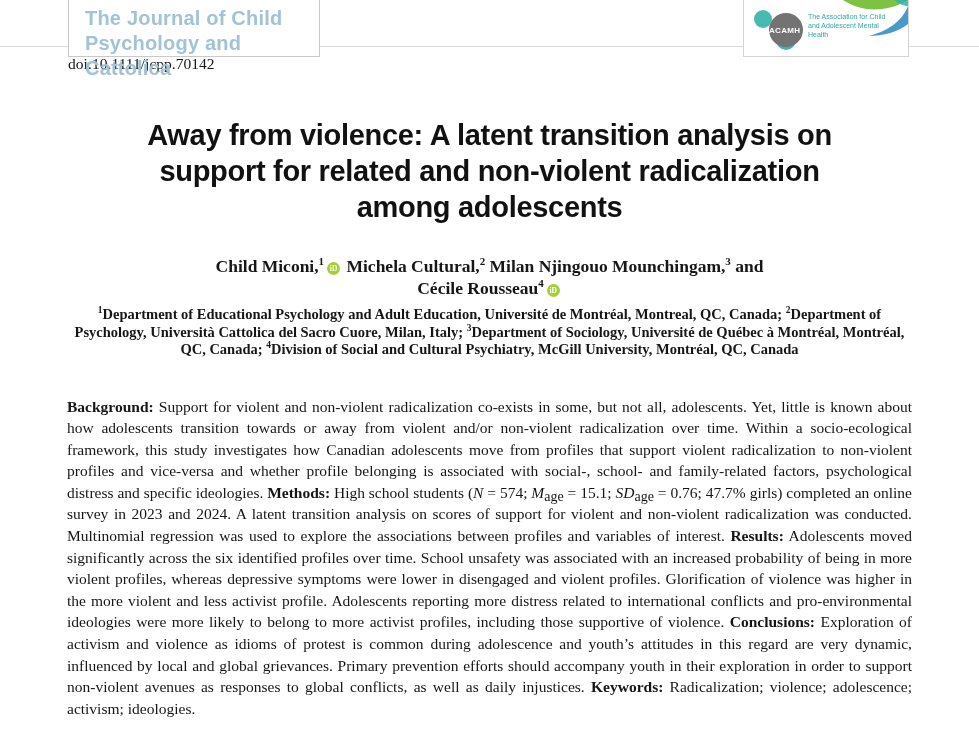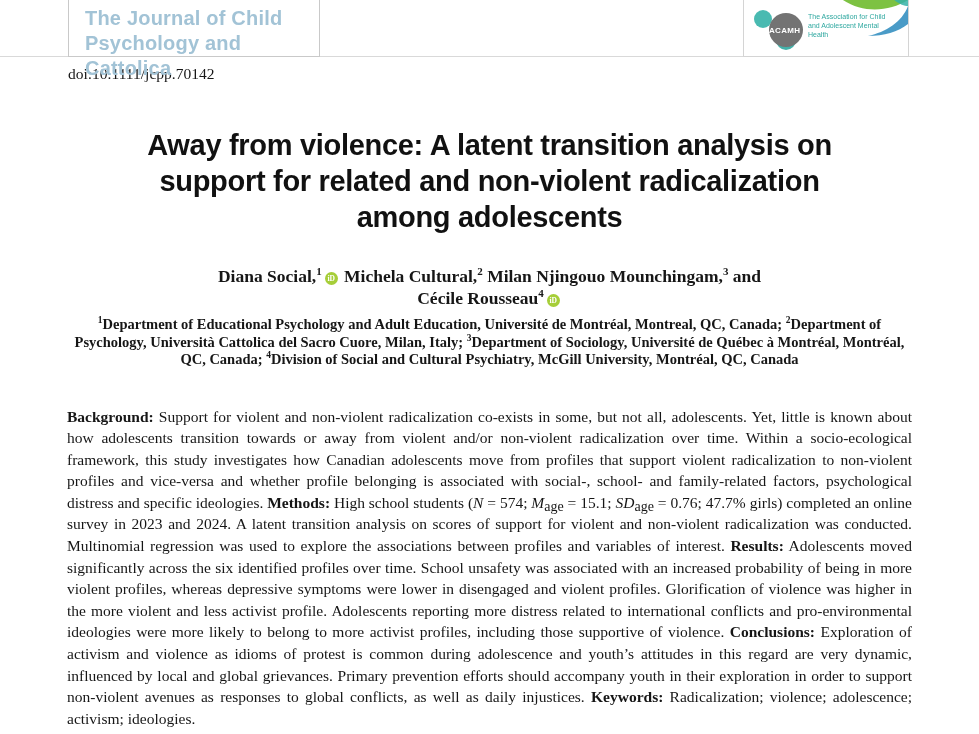--- a/index.html
+++ b/index.html
@@ -10,21 +10,21 @@
     width: 979px; height: 734px;
     background: #ffffff;
     font-family: "Liberation Serif", serif;
     color: #161616;
     overflow: hidden;
   }
 
   
   .header-band {
     position: relative;
-    height: 57px;
+    height: 47px;
     border-bottom: 1px solid #d9d9d9;
   }
   .journal-box {
     position: absolute;
     left: 68px; top: -3px;
     width: 252px; height: 60px;
     border: 1px solid #c9c9c9;
     background: #fff;
     padding: 8px 0 0 16px;
   }
@@ -175,21 +175,21 @@
     <a class="cite-doi" href="#">doi:10.1111/jcpp.70142</a>
   </div>
 
   <h1 class="article-title">
     <span>Away from violence: A latent transition analysis on</span><br>
     <span>support for related and non-violent radicalization</span><br>
     <span>among adolescents</span>
   </h1>
 
   <div class="authors">
-    <span>Diana Social,</span><sup>1</sup><span class="orcid">iD</span>
+    <span>Child Miconi,</span><sup>1</sup><span class="orcid">iD</span>
     <span>Michela Cultural,</span><sup>2</sup><span> Milan Njingouo Mounchingam,</span><sup>3</sup><span> and</span><br>
     <span>Cécile Rousseau</span><sup>4</sup><span class="orcid">iD</span>
   </div>
 
   <div class="affiliations">
     <sup>1</sup><span>Department of Educational Psychology and Adult Education, Université de Montréal, Montreal, QC, Canada; </span><sup>2</sup><span>Department of Psychology, Università Cattolica del Sacro Cuore, Milan, Italy; </span><sup>3</sup><span>Department of Sociology, Université de Québec à Montréal, Montréal, QC, Canada; </span><sup>4</sup><span>Division of Social and Cultural Psychiatry, McGill University, Montréal, QC, Canada</span>
   </div>
 
   <p class="abstract">
     <b>Background:</b><span> Support for violent and non-violent radicalization co-exists in some, but not all, adolescents. Yet, little is known about how adolescents transition towards or away from violent and/or non-violent radicalization over time. Within a socio-ecological framework, this study investigates how Canadian adolescents move from profiles that support violent radicalization to non-violent profiles and vice-versa and whether profile belonging is associated with social-, school- and family-related factors, psychological distress and specific ideologies. </span><b>Methods:</b><span> High school students (</span><span class="it">N</span><span> = 574; </span><span class="it">M</span><sub>age</sub><span> = 15.1; </span><span class="it">SD</span><sub>age</sub><span> = 0.76; 47.7% girls) completed an online survey in 2023 and 2024. A latent transition analysis on scores of support for violent and non-violent radicalization was conducted. Multinomial regression was used to explore the associations between profiles and variables of interest. </span><b>Results:</b><span> Adolescents moved significantly across the six identified profiles over time. School unsafety was associated with an increased probability of being in more violent profiles, whereas depressive symptoms were lower in disengaged and violent profiles. Glorification of violence was higher in the more violent and less activist profile. Adolescents reporting more distress related to international conflicts and pro-environmental ideologies were more likely to belong to more activist profiles, including those supportive of violence. </span><b>Conclusions:</b><span> Exploration of activism and violence as idioms of protest is common during adolescence and youth’s attitudes in this regard are very dynamic, influenced by local and global grievances. Primary prevention efforts should accompany youth in their exploration in order to support non-violent avenues as responses to global conflicts, as well as daily injustices. </span><b>Keywords:</b><span> Radicalization; violence; adolescence; activism; ideologies.</span>

